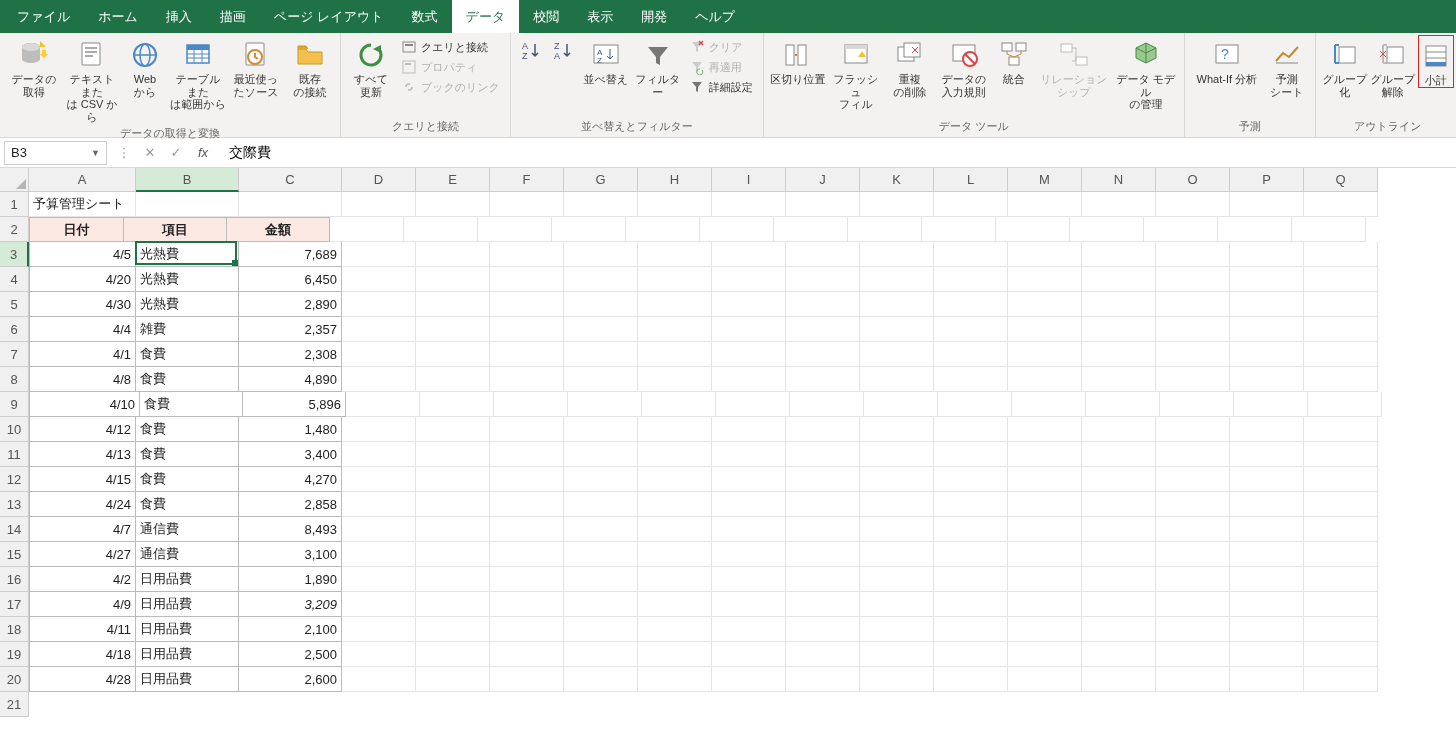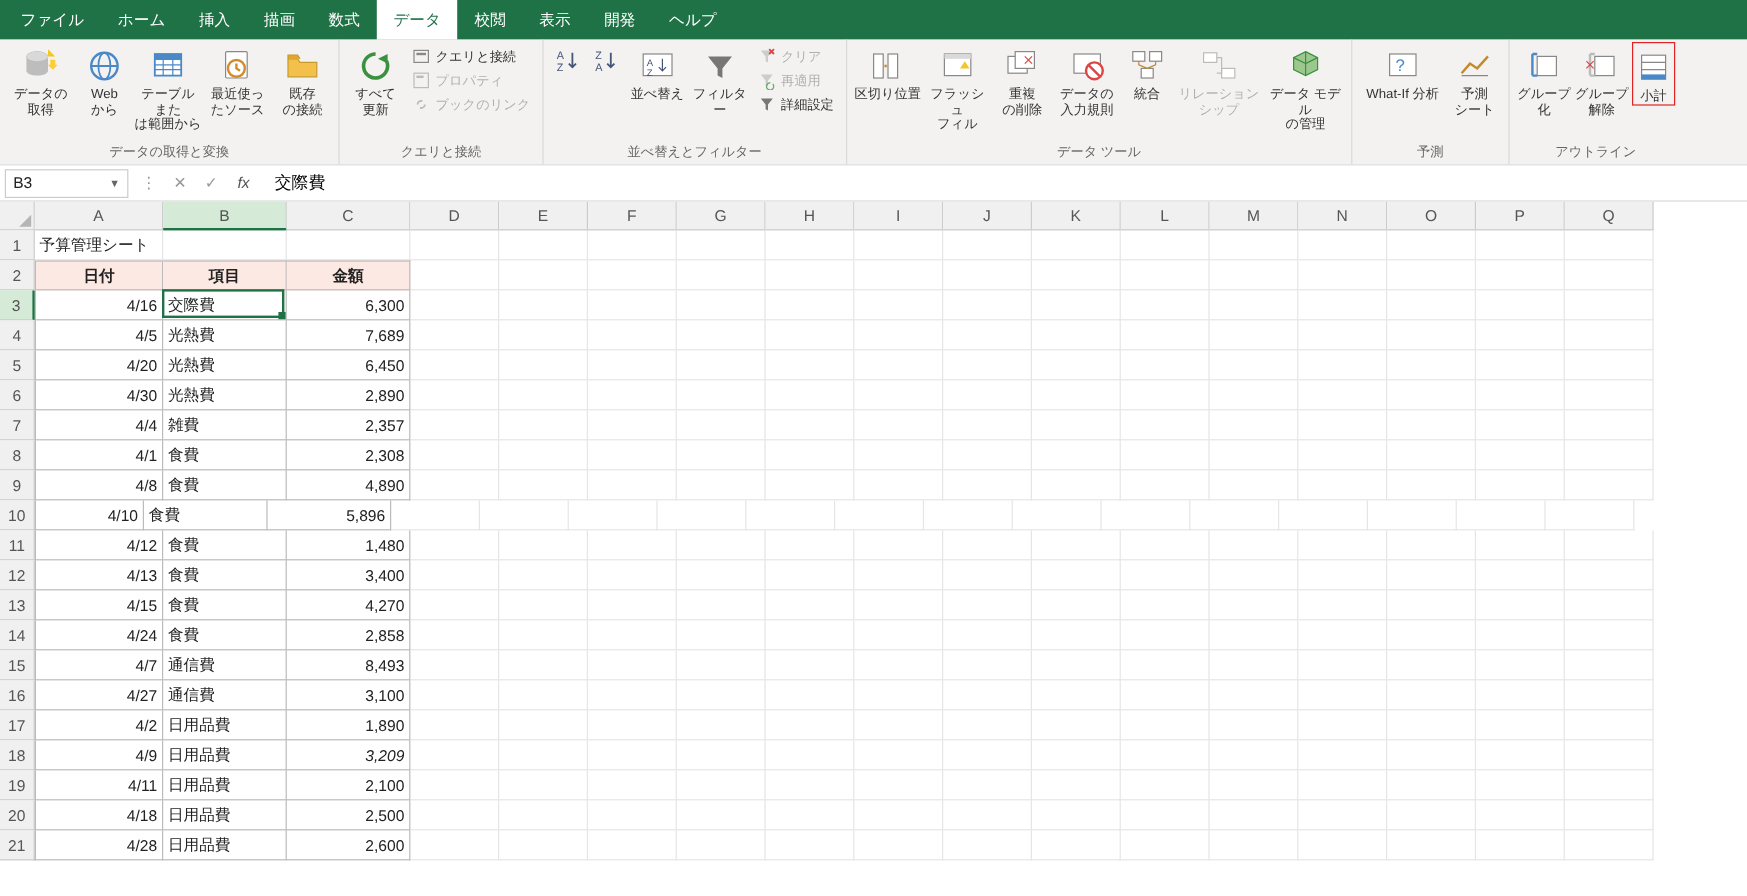--- a/index.html
+++ b/index.html
@@ -51,20 +51,21 @@
 
 </style>
 </head>
 <body>
 
 <div class="ribbon-tabs">
     <div class="ribbon-tab">ファイル</div>
     <div class="ribbon-tab">ホーム</div>
     <div class="ribbon-tab">挿入</div>
     <div class="ribbon-tab">描画</div>
+    <div class="ribbon-tab">ページ レイアウト</div>
     <div class="ribbon-tab">数式</div>
     <div class="ribbon-tab active">データ</div>
     <div class="ribbon-tab">校閲</div>
     <div class="ribbon-tab">表示</div>
     <div class="ribbon-tab">開発</div>
     <div class="ribbon-tab">ヘルプ</div>
   </div>
 
 <div class="ribbon">
 
@@ -74,20 +75,31 @@
         <span class="ico ico-lg">
           <svg width="32" height="32" viewBox="0 0 32 32">
               <ellipse cx="13" cy="8" rx="9" ry="4" fill="#888"></ellipse>
               <path d="M4 8v12c0 2.2 4 4 9 4s9-1.8 9-4V8" fill="#bdbdbd"></path>
               <ellipse cx="13" cy="8" rx="9" ry="4" fill="#d9d9d9"></ellipse>
               <path d="M20 4 L26 10 L23 10 L23 16 L17 16 L17 10 L14 10 Z" fill="#ffcc33" transform="rotate(180 20 10) translate(0 -2) scale(0.7)"></path>
               <polygon points="22,2 28,8 22,8" fill="#f3c623"></polygon>
             </svg>
         </span>
         <span class="lbl">データの<br>取得</span>
+      </div>
+      <div class="rb-big">
+        <span class="ico ico-lg">
+          <svg width="32" height="32" viewBox="0 0 32 32">
+              <rect x="6" y="4" width="18" height="22" rx="1" fill="#fff" stroke="#888"></rect>
+              <rect x="9" y="8" width="12" height="2" fill="#aaa"></rect>
+              <rect x="9" y="12" width="12" height="2" fill="#aaa"></rect>
+              <rect x="9" y="16" width="8" height="2" fill="#aaa"></rect>
+            </svg>
+        </span>
+        <span class="lbl">テキストまた<br>は CSV から</span>
       </div>
       <div class="rb-big" style="width:46px">
         <span class="ico ico-lg">
           <svg width="32" height="32" viewBox="0 0 32 32">
               <circle cx="16" cy="16" r="11" fill="none" stroke="#4a88c7" stroke-width="2"></circle>
               <ellipse cx="16" cy="16" rx="5" ry="11" fill="none" stroke="#4a88c7" stroke-width="1.5"></ellipse>
               <line x1="5" y1="16" x2="27" y2="16" stroke="#4a88c7" stroke-width="1.5"></line>
             </svg>
         </span>
         <span class="lbl">Web<br>から</span>
@@ -455,42 +467,23 @@
           <div class="cell" style="width: 74px;"></div>
           <div class="cell" style="width: 74px;"></div>
           <div class="cell" style="width: 74px;"></div>
           <div class="cell" style="width: 74px;"></div>
           <div class="cell" style="width: 74px;"></div>
           <div class="cell" style="width: 74px;"></div>
           <div class="cell" style="width: 74px;"></div>
           <div class="cell" style="width: 74px;"></div>
         </div>
         <div class="drow">
-          <div class="cell hdrcell db dbl dbt" style="width: 107px;">日付</div>
+          <div class="cell hdrcell db dbl dbt" style="width: 95px;">日付</div>
           <div class="cell hdrcell db dbt" style="width: 103px;">項目</div>
           <div class="cell hdrcell db dbt" style="width: 103px;">金額</div>
-          <div class="cell" style="width: 74px;"></div>
-          <div class="cell" style="width: 74px;"></div>
-          <div class="cell" style="width: 74px;"></div>
-          <div class="cell" style="width: 74px;"></div>
-          <div class="cell" style="width: 74px;"></div>
-          <div class="cell" style="width: 74px;"></div>
-          <div class="cell" style="width: 74px;"></div>
-          <div class="cell" style="width: 74px;"></div>
-          <div class="cell" style="width: 74px;"></div>
-          <div class="cell" style="width: 74px;"></div>
-          <div class="cell" style="width: 74px;"></div>
-          <div class="cell" style="width: 74px;"></div>
-          <div class="cell" style="width: 74px;"></div>
-          <div class="cell" style="width: 74px;"></div>
-        </div>
-        <div class="drow">
-          <div class="cell r db dbl" style="width: 107px;">4/16</div>
-          <div class="cell db" style="width: 103px;">交際費</div>
-          <div class="cell r db" style="width: 103px;">6,300</div>
           <div class="cell" style="width: 74px;"></div>
           <div class="cell" style="width: 74px;"></div>
           <div class="cell" style="width: 74px;"></div>
           <div class="cell" style="width: 74px;"></div>
           <div class="cell" style="width: 74px;"></div>
           <div class="cell" style="width: 74px;"></div>
           <div class="cell" style="width: 74px;"></div>
           <div class="cell" style="width: 74px;"></div>
           <div class="cell" style="width: 74px;"></div>
           <div class="cell" style="width: 74px;"></div>
@@ -607,21 +600,21 @@
           <div class="cell" style="width: 74px;"></div>
           <div class="cell" style="width: 74px;"></div>
           <div class="cell" style="width: 74px;"></div>
           <div class="cell" style="width: 74px;"></div>
           <div class="cell" style="width: 74px;"></div>
           <div class="cell" style="width: 74px;"></div>
           <div class="cell" style="width: 74px;"></div>
           <div class="cell" style="width: 74px;"></div>
         </div>
         <div class="drow">
-          <div class="cell r db dbl" style="width: 91px;">4/10</div>
+          <div class="cell r db dbl" style="width: 111px;">4/10</div>
           <div class="cell db" style="width: 103px;">食費</div>
           <div class="cell r db" style="width: 103px;">5,896</div>
           <div class="cell" style="width: 74px;"></div>
           <div class="cell" style="width: 74px;"></div>
           <div class="cell" style="width: 74px;"></div>
           <div class="cell" style="width: 74px;"></div>
           <div class="cell" style="width: 74px;"></div>
           <div class="cell" style="width: 74px;"></div>
           <div class="cell" style="width: 74px;"></div>
           <div class="cell" style="width: 74px;"></div>

